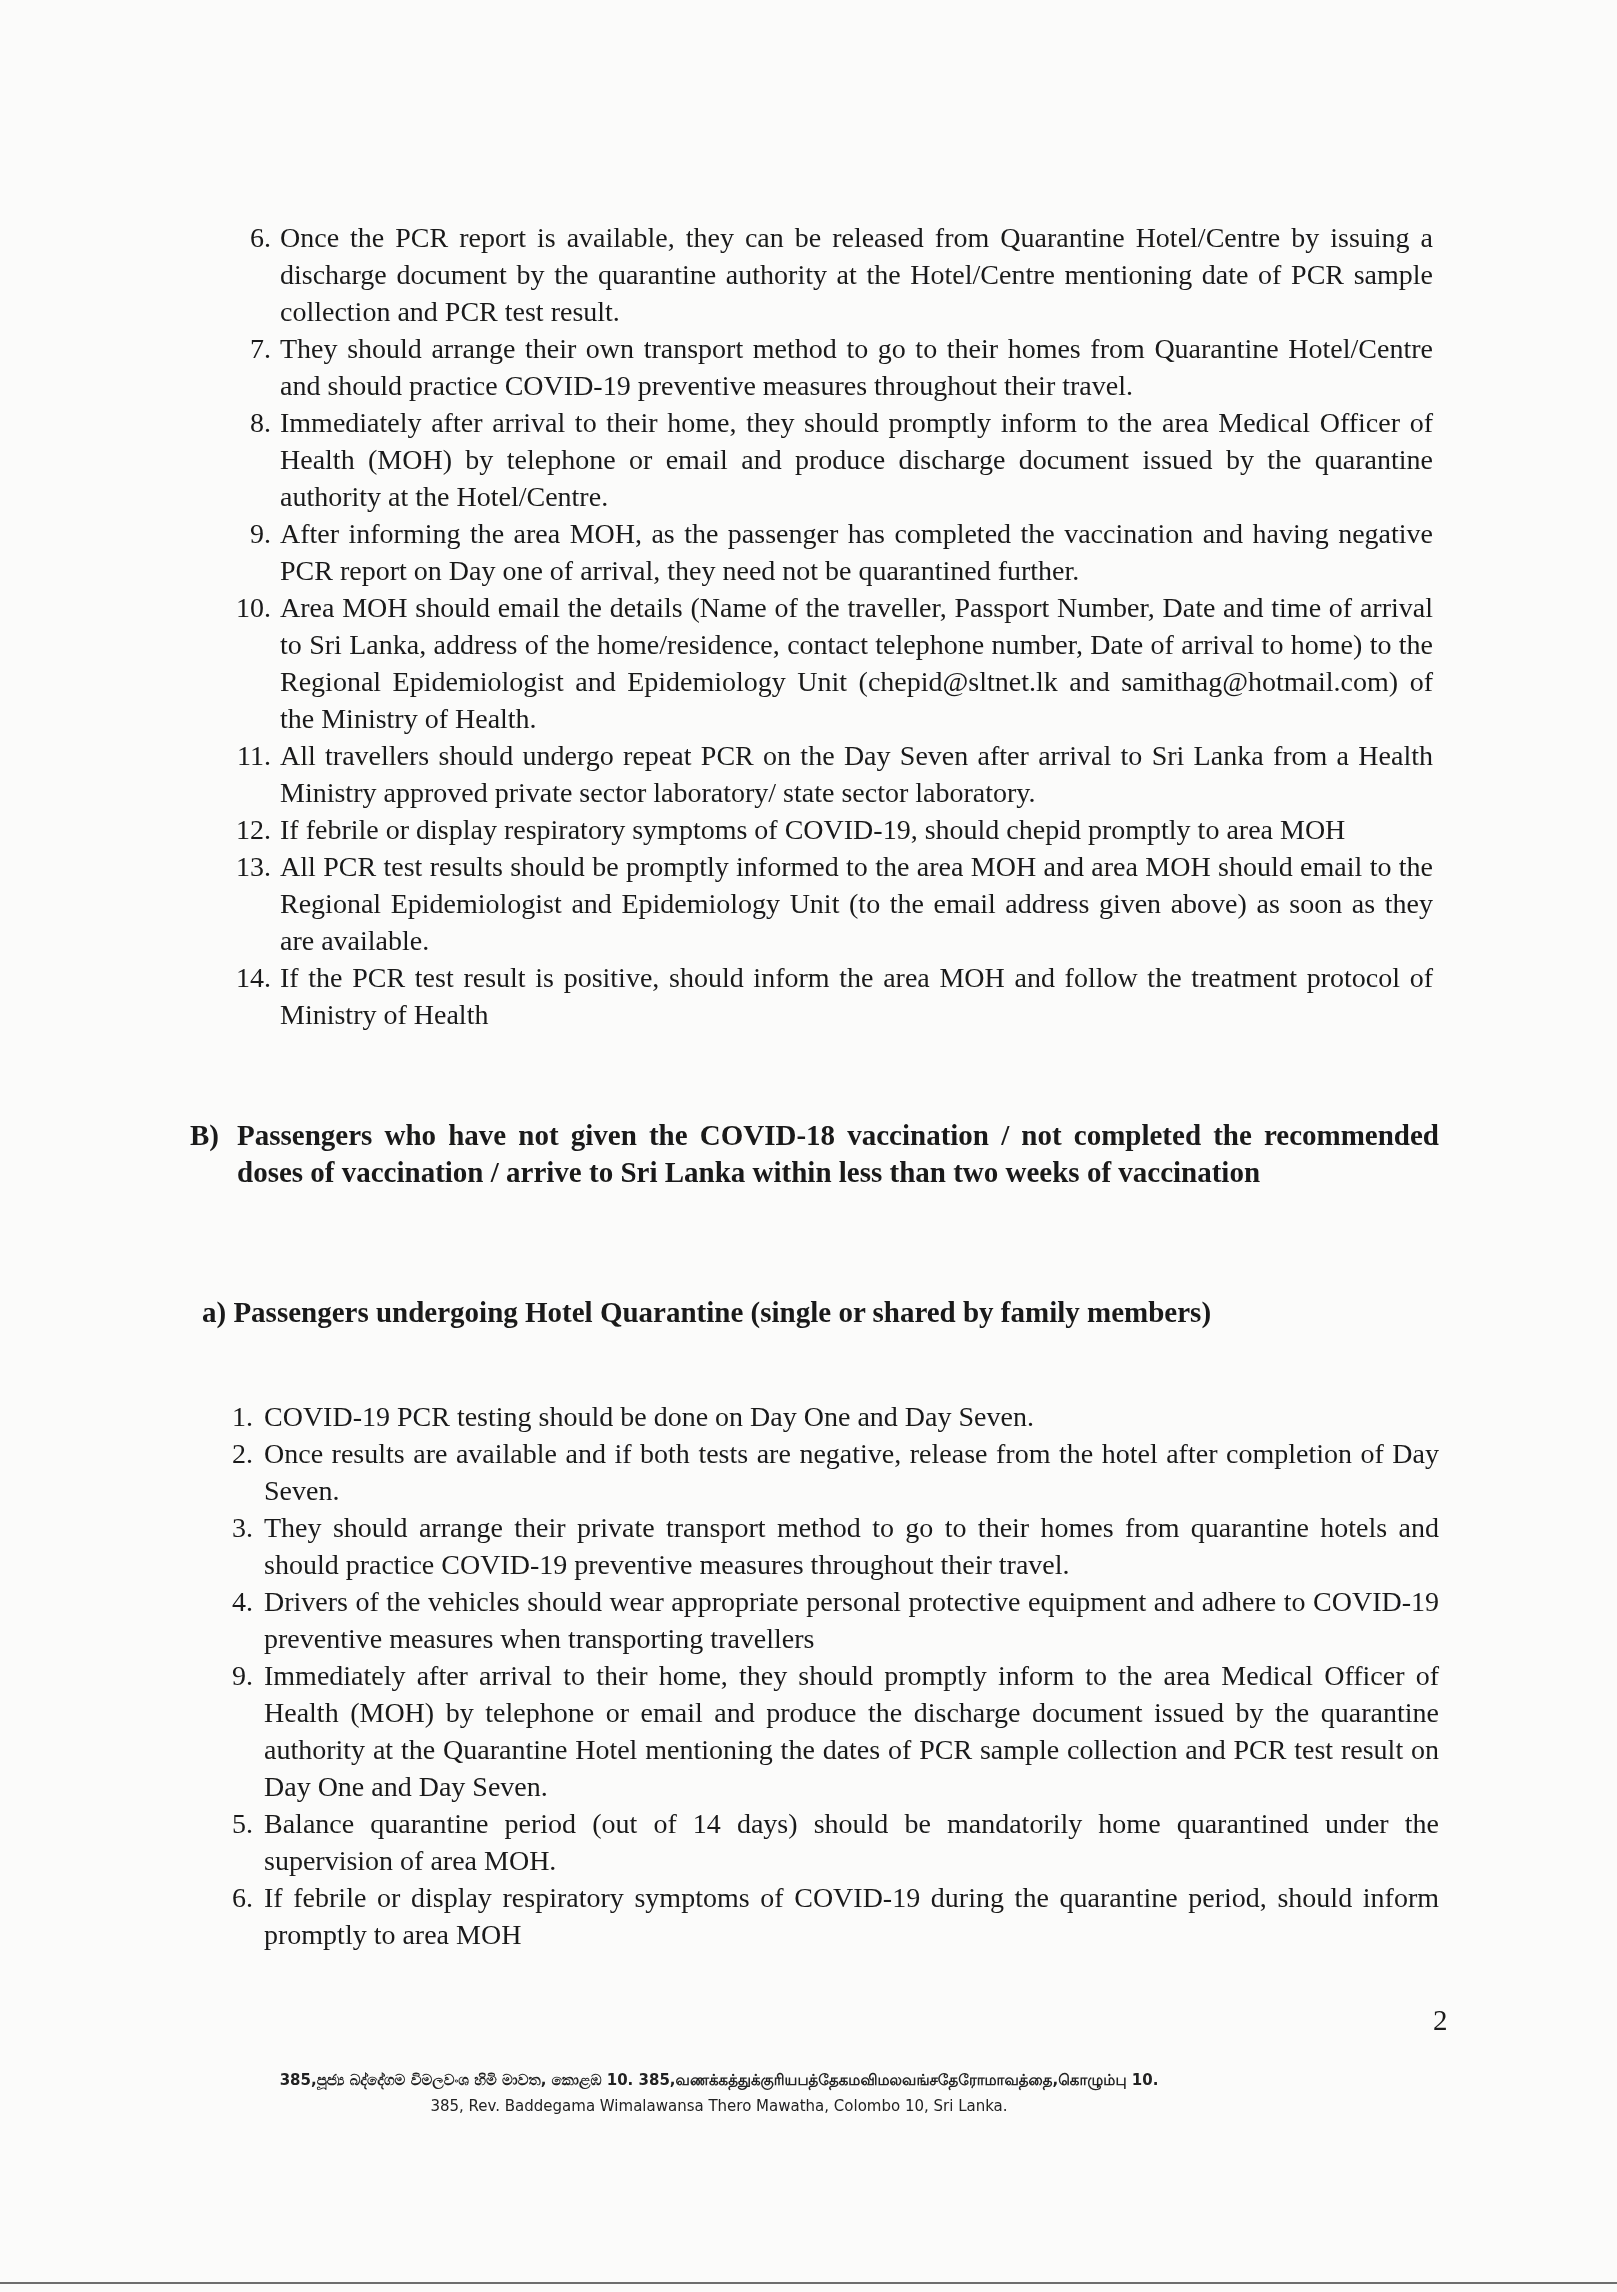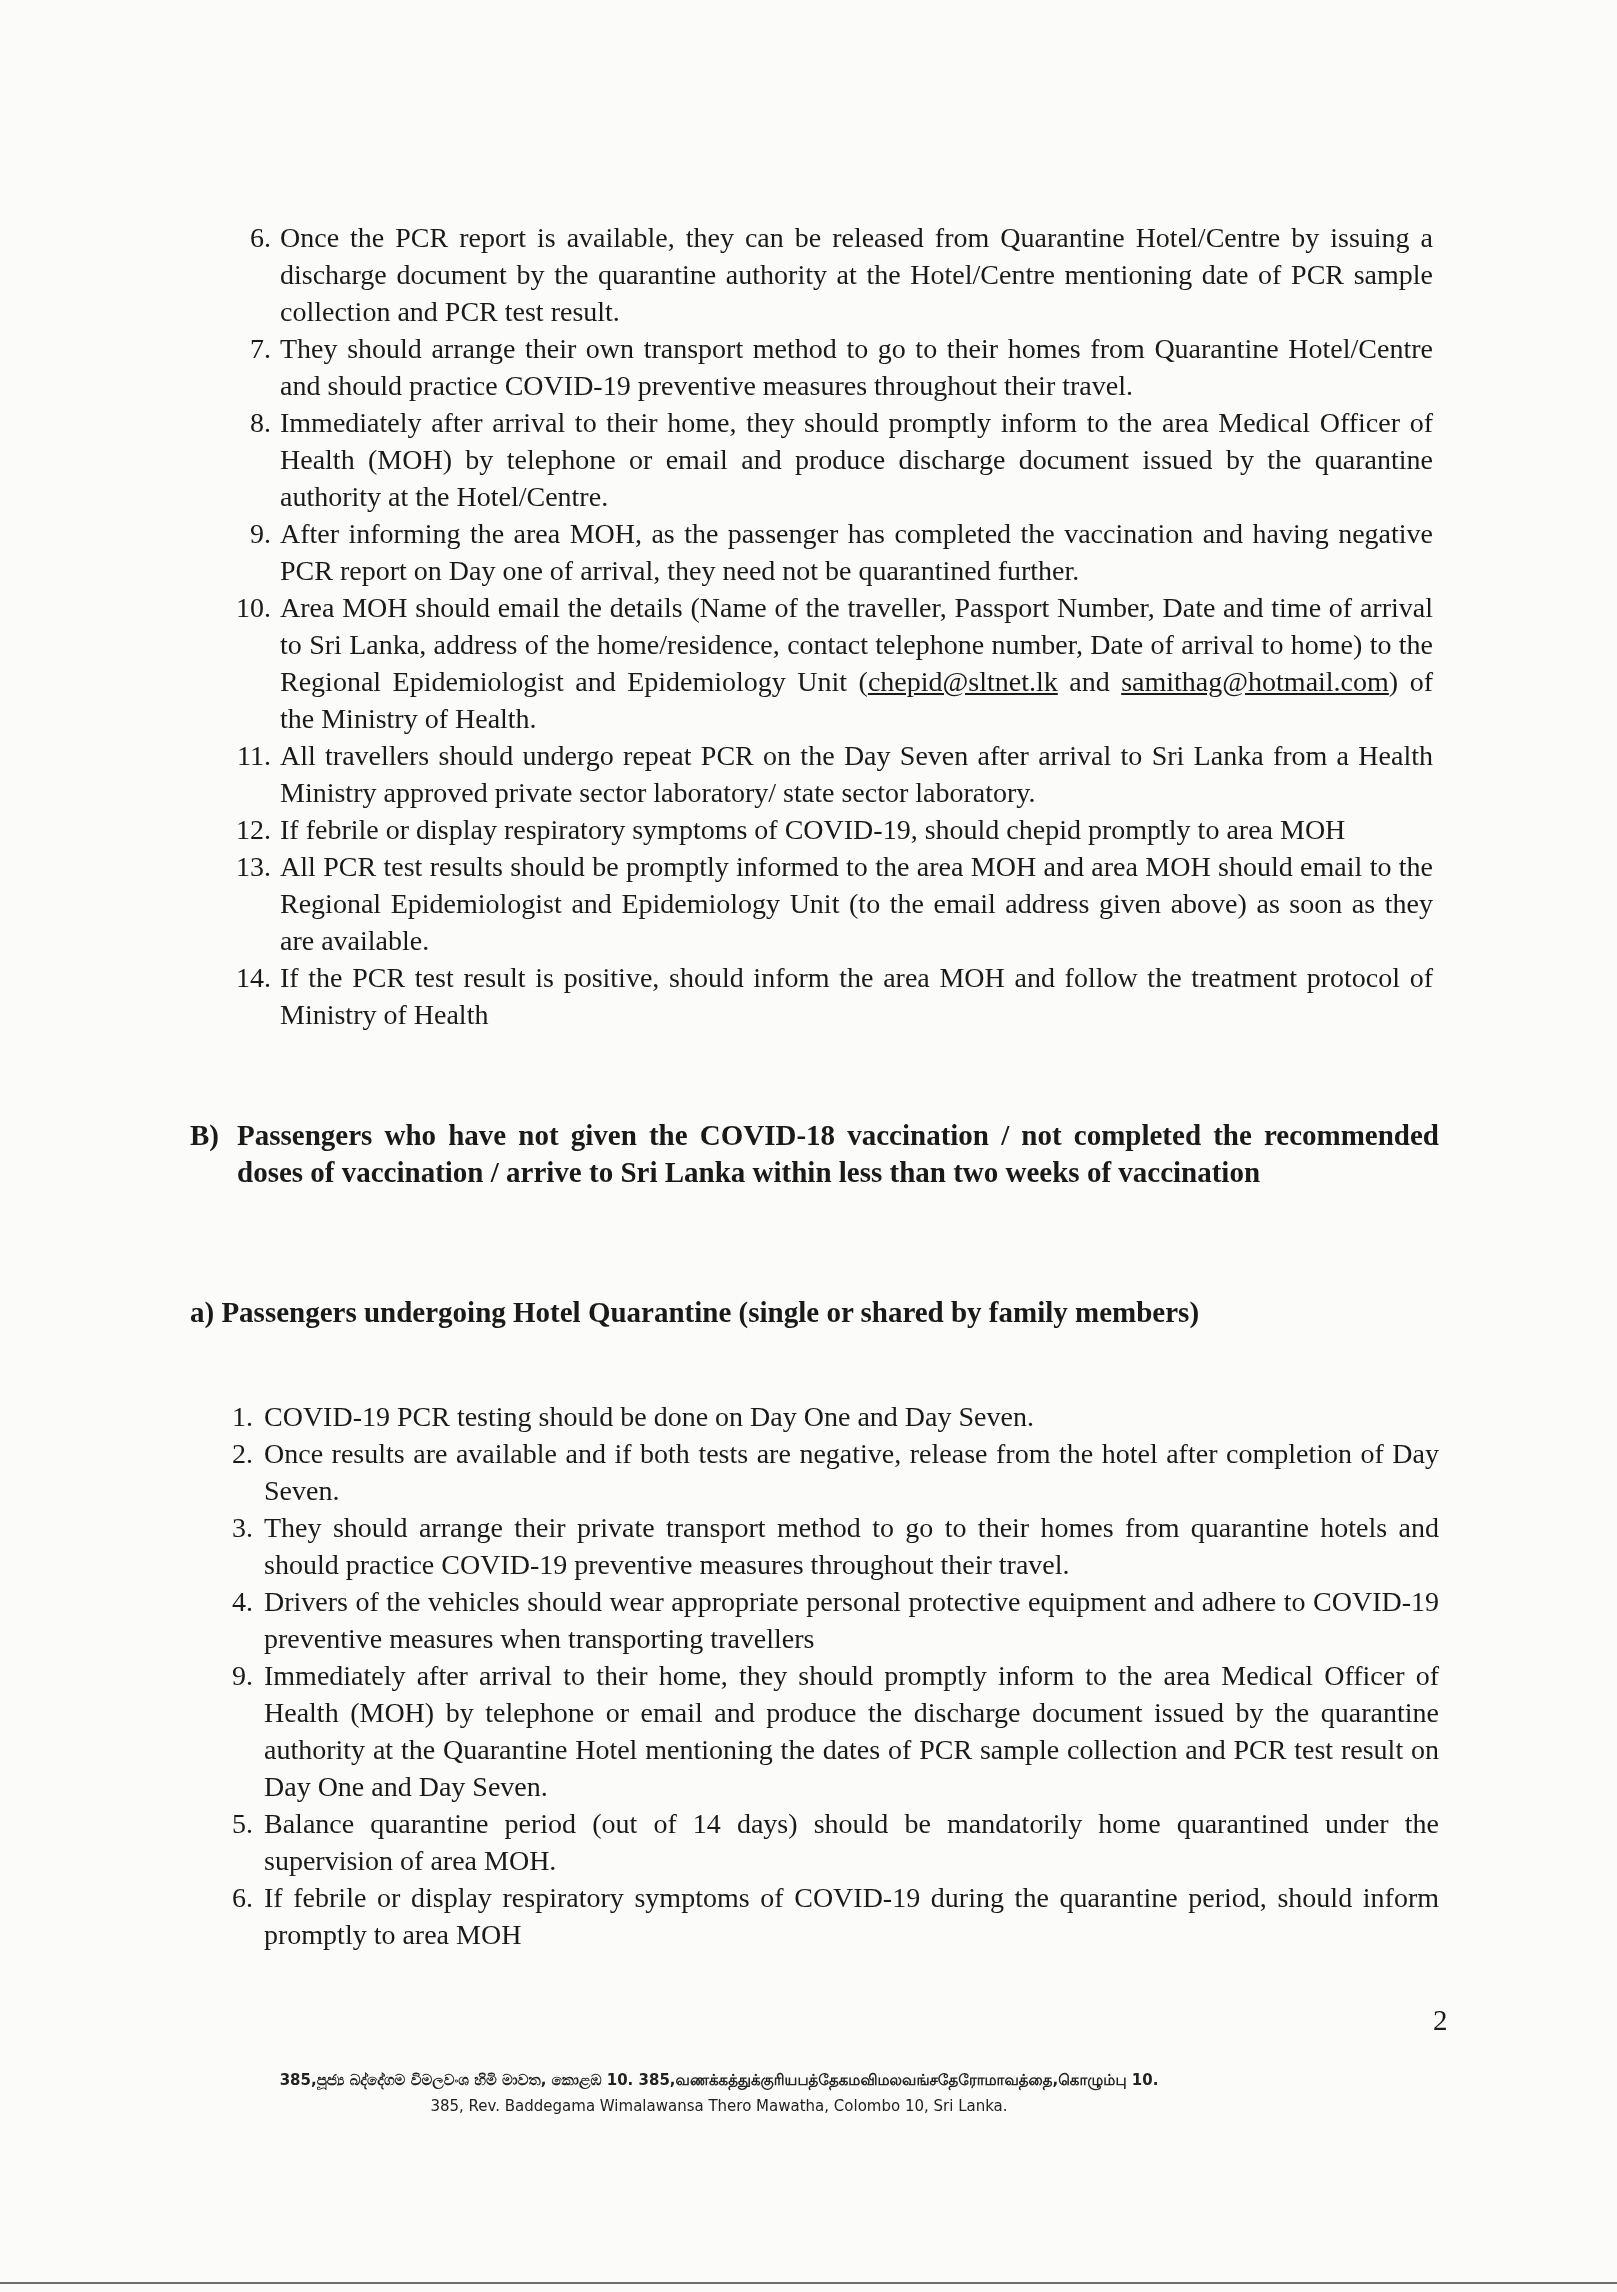--- a/index.html
+++ b/index.html
@@ -19,21 +19,21 @@
       font-size: 28px;
       line-height: 37px;
       text-align: justify;
     }
     .item .num {
       position: absolute;
       text-align: right;
       white-space: nowrap;
     }
     .item b { font-weight: normal; }
-    .u { text-decoration: underline; }
+    .u { }
 
     
     #list-a { left: 280px; top: 219px; width: 1153px; }
     #list-a .item .num { left: -52px; width: 43px; }
 
     
     #list-b { left: 264px; top: 1398px; width: 1175px; }
     #list-b .item .num { left: -54px; width: 43px; }
 
     .heading {
@@ -41,21 +41,21 @@
       font-weight: bold;
       font-size: 29px;
       line-height: 37px;
       text-align: justify;
     }
     #heading-b { left: 190px; top: 1117px; width: 1249px; }
     #heading-b .hlabel { position: absolute; left: 0; }
     #heading-b .htext { display: block; margin-left: 47px; text-align: justify; }
     #heading-b .htext-last { text-align-last: left; }
 
-    #heading-ba { left: 190px; top: 1294px; width: 1249px; }
+    #heading-ba { left: 202px; top: 1294px; width: 1249px; }
 
     .page-number {
       position: absolute; left: 1433px; top: 2004px;
       font-size: 29px;
     }
     .footer {
       position: absolute; left: 0; width: 1438px; text-align: center;
       font-family: "DejaVu Sans", "Liberation Sans", sans-serif;
       font-size: 15px; color: #222;
     }

